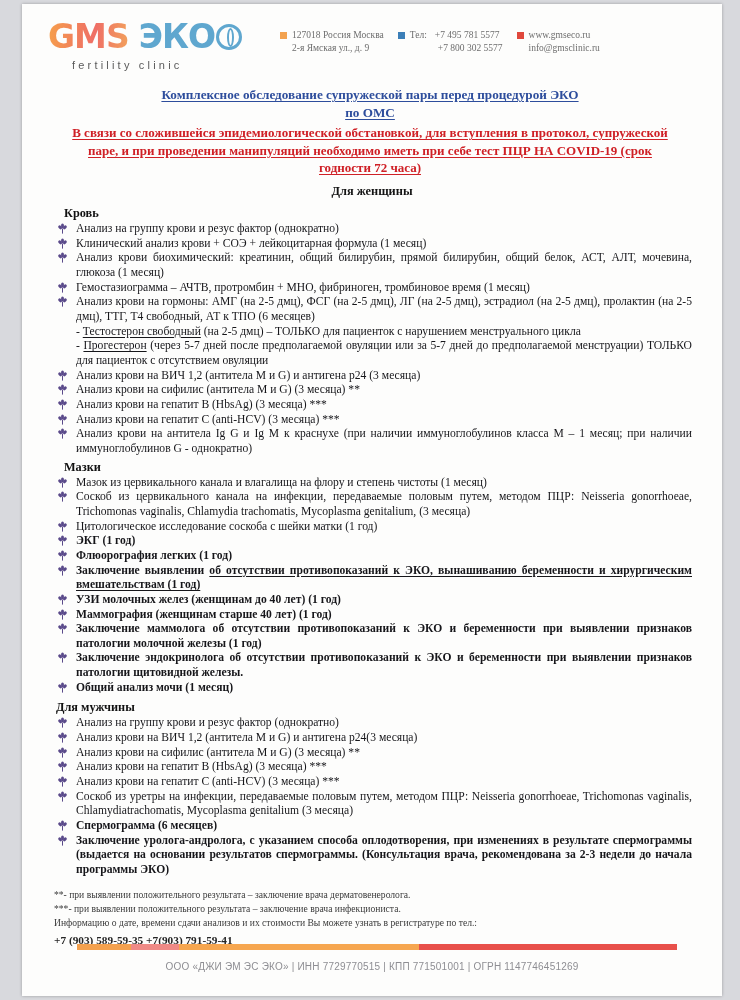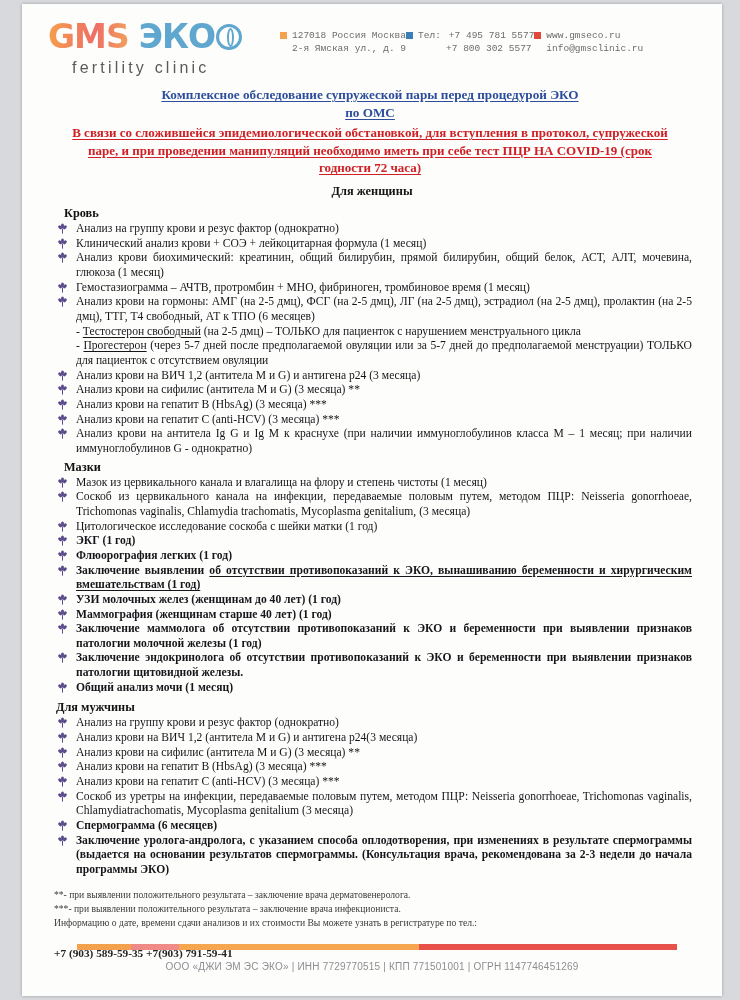--- a/index.html
+++ b/index.html
@@ -42,26 +42,26 @@
     width:26px;height:26px;margin-left:1px;border-radius:50%;
     border:3px solid #5fa7cf;box-sizing:border-box;
   }
   .logo-globe:before{
     content:"";position:absolute;left:8px;top:1px;
     width:7px;height:19px;border:2px solid #5fa7cf;border-radius:50%;
     box-sizing:border-box;
   }
   .logo-tag{
     font-family:"Liberation Sans", sans-serif;
-    font-size:16px;letter-spacing:3.2px;color:#5a5a5a;
+    font-size:11px;letter-spacing:3.2px;color:#5a5a5a;
     margin-top:6px;margin-left:24px;
   }
   .contact-block{
-    display:flex;flex:1;padding-top:9px;
-    font-family:Liberation Mono, monospace;
+    display:flex;flex:1;gap:14px;padding-top:9px;
+    font-family:Liberation Serif, serif;
   }
   .contact-col{display:flex;align-items:flex-start;gap:5px;}
   .sq{width:7px;height:7px;flex:0 0 7px;margin-top:3px;}
   .sq.orange{background:#f3a24f;}
   .sq.blue{background:#3c7fb8;}
   .sq.red{background:#e0483c;}
   .contact-lines{font-size:9.5px;line-height:1.42;color:#6d6d6d;white-space:nowrap;}
   .tel-row{display:flex;gap:8px;}
   .tel-word{font-size:9.5px;color:#6d6d6d;}
 
@@ -104,21 +104,21 @@
   li .u{text-decoration:underline;text-underline-offset:1.5px;}
   .sub-item{
     font-size:11.6px;line-height:1.265;color:#16161a;
     padding-left:22px;text-align:justify;
   }
   .sub-item .u{text-decoration:underline;text-underline-offset:1.5px;}
 
   
   .notes{padding:10px 30px 0 32px;}
   .notes p{margin:0;font-size:9.6px;line-height:1.5;color:#3a3a3a;}
-  .notes p.phones{font-size:11.3px;font-weight:bold;color:#242424;margin-top:14px;}
+  .notes p.phones{font-size:11.3px;font-weight:bold;color:#242424;margin-top:1px;}
 
   
   .footer{position:absolute;left:0;right:0;bottom:24px;}
   .bar{
     display:flex;height:6px;margin:0 45px 0 55px;
   }
   .bar span{display:block;height:100%;}
   .bar .s1{flex:0 0 9%;background:#f4a14e;}
   .bar .s2{flex:0 0 8%;background:#ef8a86;}
   .bar .s3{flex:0 0 40%;background:#f6a64f;}

